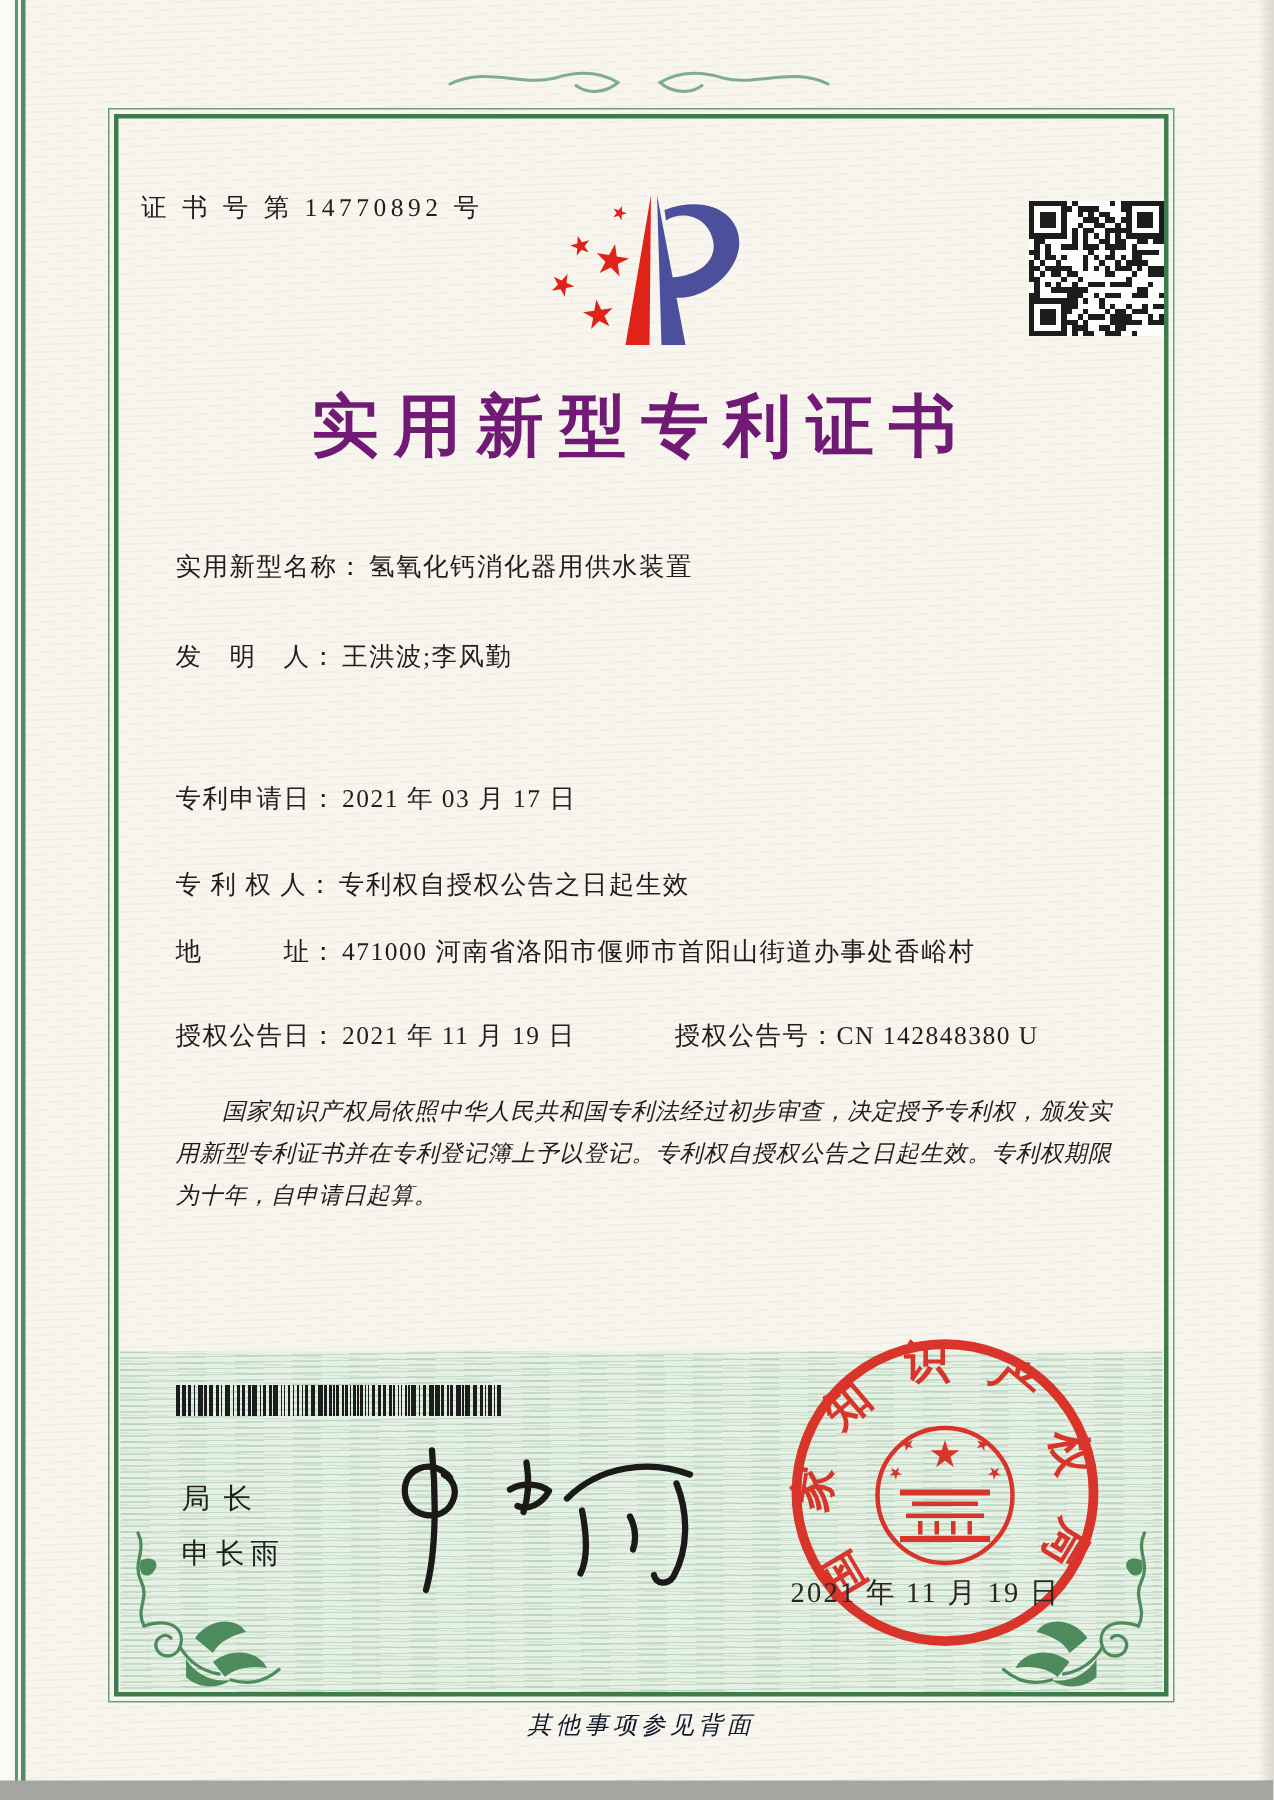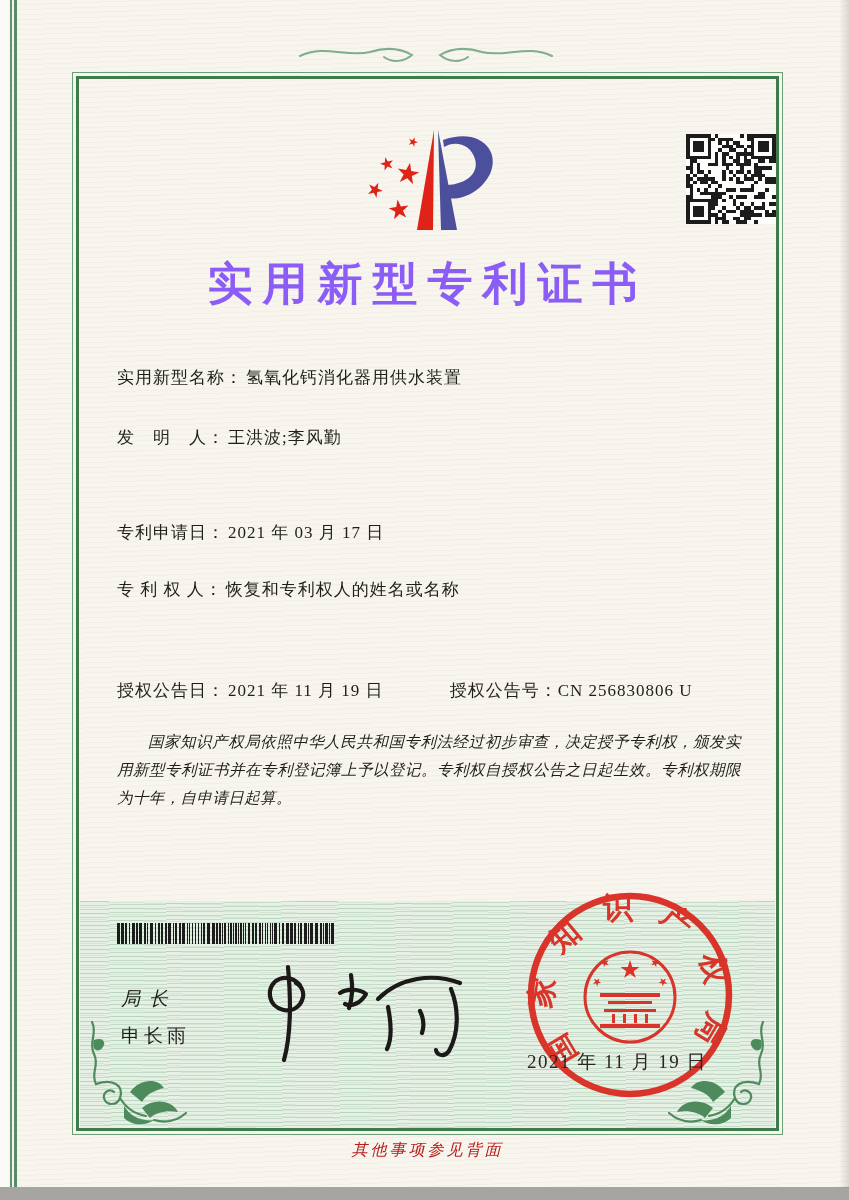--- a/index.html
+++ b/index.html
@@ -23,42 +23,42 @@
                          repeating-linear-gradient(181.5deg, rgba(118,174,131,0.16) 0 1px, transparent 1px 6px);}
   .corner-fl{position:absolute;top:1020px;}
   .corner-left{left:80px;}
   .corner-right{left:665px;transform:scaleX(-1);}
 
   .cert-no{position:absolute;left:94px;top:127px;font-size:17px;letter-spacing:3px;}
   .logo{position:absolute;left:365px;top:122px;}
   .qr{position:absolute;left:686px;top:134px;background:#fdfdfb;}
 
   .title{position:absolute;left:72px;width:711px;top:254px;text-align:center;
-         font-size:45px;font-weight:bold;letter-spacing:10px;color:#8b5cf6;}
+         font-size:45px;font-weight:bold;letter-spacing:10px;color:#701a75;}
 
   .frow{position:absolute;left:117px;width:645px;font-size:17px;letter-spacing:1px;white-space:nowrap;}
   .flabel{display:inline-block;}
   .fvalue{margin-left:3px;}
   .grant{margin-left:66px;}
 
   .paras{position:absolute;left:117px;top:710px;width:624px;font-size:15.5px;line-height:1.8;
          font-style:italic;letter-spacing:0.4px;}
   .paras p{margin:18px 0 5px 0;text-indent:2em;text-align:justify;}
 
   .barcode{position:absolute;left:117px;top:923px;}
-  .officer-title{position:absolute;left:121px;top:986px;font-size:19px;letter-spacing:9px;font-style:italic;}
+  .officer-title{position:absolute;left:121px;top:986px;font-size:19px;letter-spacing:9px;}
   .officer-name{position:absolute;left:121px;top:1023px;font-size:19px;letter-spacing:4px;text-align:right;}
   .signature{position:absolute;left:248px;top:963px;}
 
   .seal{position:absolute;left:520px;top:885px;opacity:0.93;}
   .seal-date{position:absolute;left:527px;top:1049px;font-size:19px;letter-spacing:1.5px;color:#2b2522;}
 
   .page-footer{position:absolute;left:72px;width:711px;top:1098px;text-align:center;font-size:15px;letter-spacing:2px;}
   .back-note{position:absolute;left:72px;width:711px;top:1140px;text-align:center;font-size:16px;
-             letter-spacing:3px;font-style:italic;color:#b91c1c;}
+             letter-spacing:3px;font-style:italic;color:#0f172a;}
 </style>
 </head>
 <body>
 
 <div class="page">
 
   <div class="scan-left-white"></div>
   <div class="scan-left-line1"></div>
   <div class="scan-left-line2"></div>
   <div class="scan-bottom"></div>
@@ -99,20 +99,21 @@
       <path d="M50,72 C60,58 78,58 84,68 C76,70 66,74 62,82 Z"></path>
       <path d="M62,88 C74,78 92,80 98,92 C88,90 76,92 70,98 Z"></path>
       <path d="M44,86 C50,96 62,102 74,100 C66,106 52,106 44,98 Z"></path>
     </g>
   </svg>
 
   <div class="border-outer">
     <div class="border-inner"></div>
   </div>
 
+  <div class="cert-no">证 书 号 第 14770892 号</div>
 
   <svg class="logo" width="140" height="115" viewBox="0 0 140 115">
     <defs>
       <path id="st1" d="M0,-10 L2.25,-3.09 L9.51,-3.09 L3.63,1.18 L5.88,8.09 L0,3.82 L-5.88,8.09 L-3.63,1.18 L-9.51,-3.09 L-2.25,-3.09 Z"></path>
     </defs>
     <g fill="#e02318">
       <use href="#st1" transform="translate(48,20) scale(0.5) rotate(20)"></use>
       <use href="#st1" transform="translate(22,42) scale(0.7) rotate(-15)"></use>
       <use href="#st1" transform="translate(43,52) scale(1.15) rotate(10)"></use>
       <use href="#st1" transform="translate(10,68) scale(0.8) rotate(25)"></use>
@@ -448,24 +449,27 @@
   <div class="frow" style="top:426px">
     <span class="flabel">发　明　人：</span><span class="fvalue">王洪波;李风勤</span>
   </div>
   <div class="frow" style="top:366px">
     <span class="flabel">实用新型名称：</span><span class="fvalue">氢氧化钙消化器用供水装置</span>
   </div>
   <div class="frow" style="top:521px">
     <span class="flabel">专利申请日：</span><span class="fvalue">2021 年 03 月 17 日</span>
   </div>
   <div class="frow" style="top:578px">
-    <span class="flabel">专 利 权 人：</span><span class="fvalue">恢复和专利权人的姓名或名称</span>
+    <span class="flabel">专 利 权 人：</span><span class="fvalue">专利权自授权公告之日起生效</span>
+  </div>
+  <div class="frow" style="top:623px">
+    <span class="flabel">地　　　址：</span><span class="fvalue">471000 河南省洛阳市偃师市首阳山街道办事处香峪村</span>
   </div>
   <div class="frow" style="top:679px">
-    <span class="flabel">授权公告日：</span><span class="fvalue">2021 年 11 月 19 日</span><span class="grant"><span>授权公告号：</span><span>CN 256830806 U</span></span>
+    <span class="flabel">授权公告日：</span><span class="fvalue">2021 年 11 月 19 日</span><span class="grant"><span>授权公告号：</span><span>CN 142848380 U</span></span>
   </div>
 
   <div class="paras">
     <p>国家知识产权局依照中华人民共和国专利法经过初步审查，决定授予专利权，颁发实用新型专利证书并在专利登记簿上予以登记。专利权自授权公告之日起生效。专利权期限为十年，自申请日起算。</p>
   </div>
 
   <svg id="barcode-svg" class="barcode" width="219" height="21" viewBox="0 0 219 21" shape-rendering="crispEdges">
       <rect x="0" y="0" width="3" height="21" fill="#1c1c1c"></rect>
       <rect x="4" y="0" width="3" height="21" fill="#1c1c1c"></rect>
       <rect x="8" y="0" width="2" height="21" fill="#1c1c1c"></rect>

